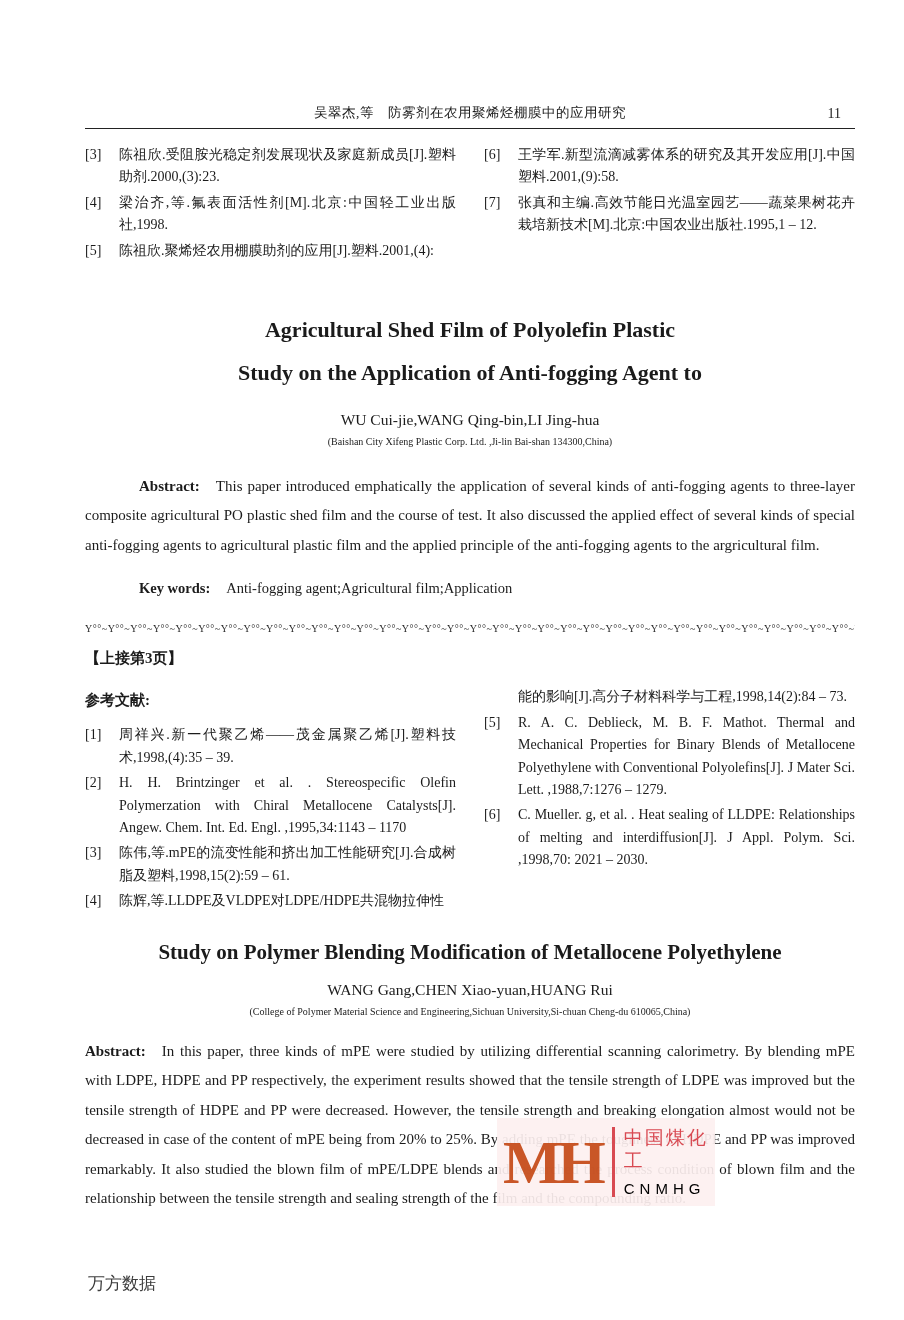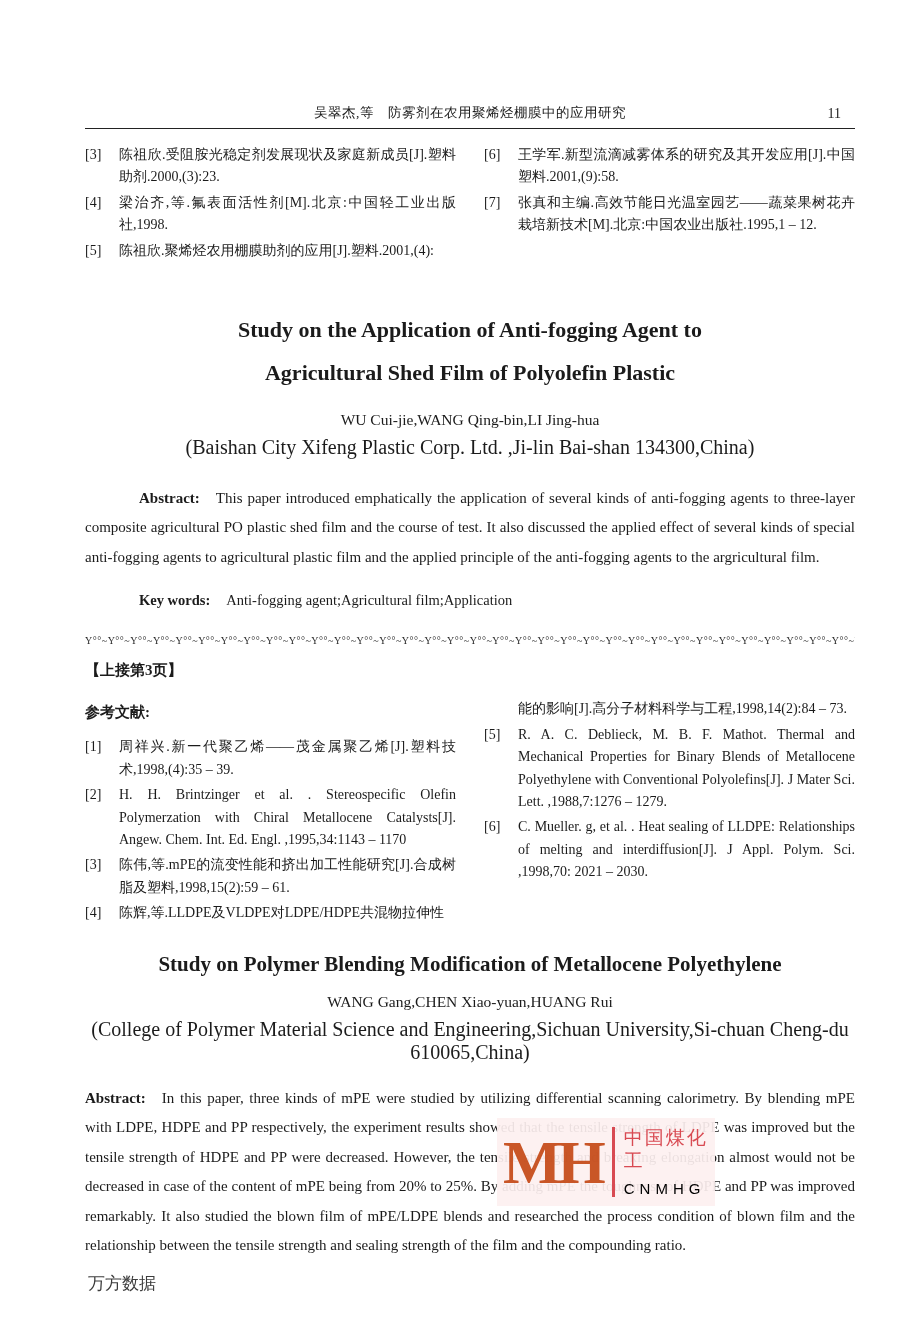--- a/index.html
+++ b/index.html
@@ -31,21 +31,21 @@
   .col { width: 371px; font-size: 14px; line-height: 1.6; text-align: justify; }
   .ref { display: flex; margin-bottom: 3px; }
   .ref-label { flex: 0 0 34px; }
   .ref-body { flex: 1; }
   .ref-cont { padding-left: 34px; margin-bottom: 3px; }
 
   
   .title1 { margin: 44px 0 0 0; text-align: center; font-size: 22px; font-weight: bold; line-height: 1.95; }
   .tline { display: block; }
   .authors { margin-top: 16px; text-align: center; font-size: 15.5px; }
-  .affil { margin-top: 7px; text-align: center; font-size: 20px; }
+  .affil { margin-top: 7px; text-align: center; font-size: 10px; }
   .abstract { margin: 25px 0 0 0; font-size: 15px; line-height: 1.97; text-align: justify; }
   .indent1 { text-indent: 54px; }
   .lab { font-weight: bold; margin-right: 16px; }
   .kw { margin: 20px 0 0 0; padding-left: 54px; font-size: 14.5px; }
 
   
   .separator {
     margin-top: 26px;
     font-size: 10px;
     color: #2a2a2a;
@@ -124,22 +124,22 @@
           <span class="ref-body">王学军.新型流滴减雾体系的研究及其开发应用[J].中国塑料.2001,(9):58.</span>
         </div>
         <div class="ref">
           <span class="ref-label">[7]</span>
           <span class="ref-body">张真和主编.高效节能日光温室园艺——蔬菜果树花卉栽培新技术[M].北京:中国农业出版社.1995,1 – 12.</span>
         </div>
       </div>
     </div>
 
     <h1 class="title1">
+      <span class="tline">Agricultural Shed Film of Polyolefin Plastic</span>
       <span class="tline">Study on the Application of Anti-fogging Agent to</span>
-      <span class="tline">Agricultural Shed Film of Polyolefin Plastic</span>
     </h1>
     <div class="authors">WU Cui-jie,WANG Qing-bin,LI Jing-hua</div>
     <div class="affil">(Baishan City Xifeng Plastic Corp. Ltd. ,Ji-lin Bai-shan 134300,China)</div>
 
     <p class="abstract indent1"><b class="lab">Abstract:</b><span>This paper introduced emphatically the application of several kinds of anti-fogging agents to three-layer composite agricultural PO plastic shed film and the course of test. It also discussed the applied effect of several kinds of special anti-fogging agents to agricultural plastic film and the applied principle of the anti-fogging agents to the argricultural film.</span></p>
 
     <p class="kw"><b class="lab">Key words:</b><span>Anti-fogging agent;Agricultural film;Application</span></p>
 
     <div class="separator">Y°°~Y°°~Y°°~Y°°~Y°°~Y°°~Y°°~Y°°~Y°°~Y°°~Y°°~Y°°~Y°°~Y°°~Y°°~Y°°~Y°°~Y°°~Y°°~Y°°~Y°°~Y°°~Y°°~Y°°~Y°°~Y°°~Y°°~Y°°~Y°°~Y°°~Y°°~Y°°~Y°°~Y°°~Y°°~Y°°~</div>
 

